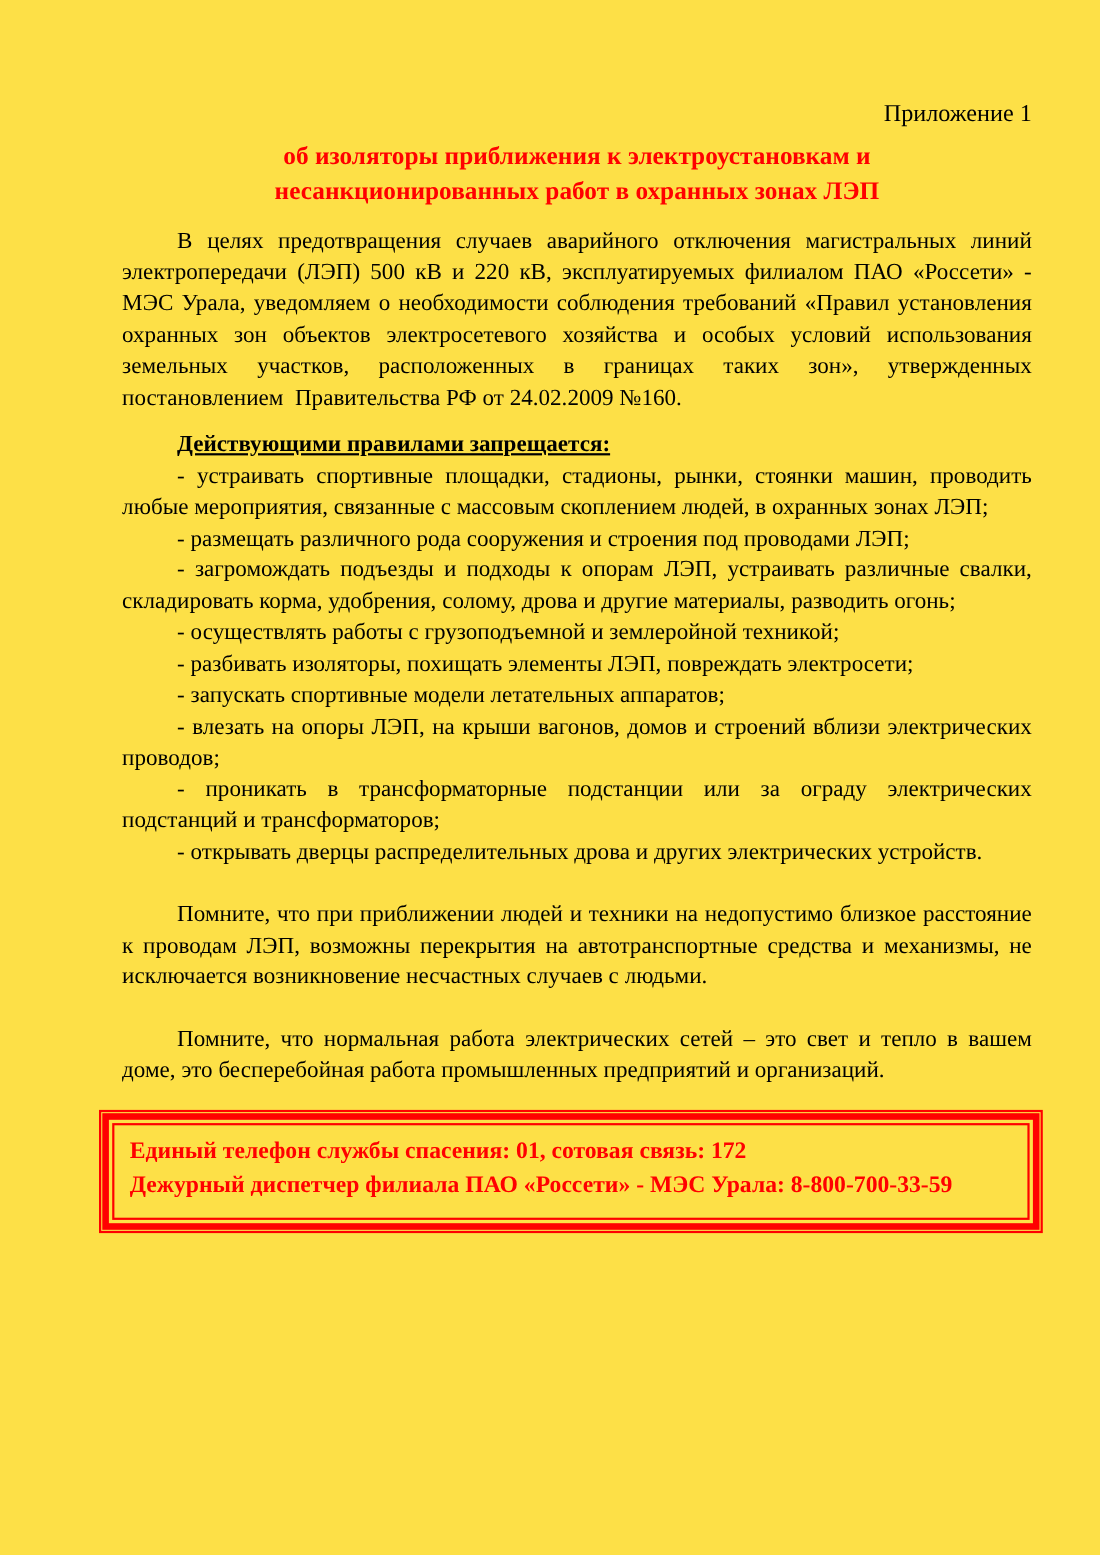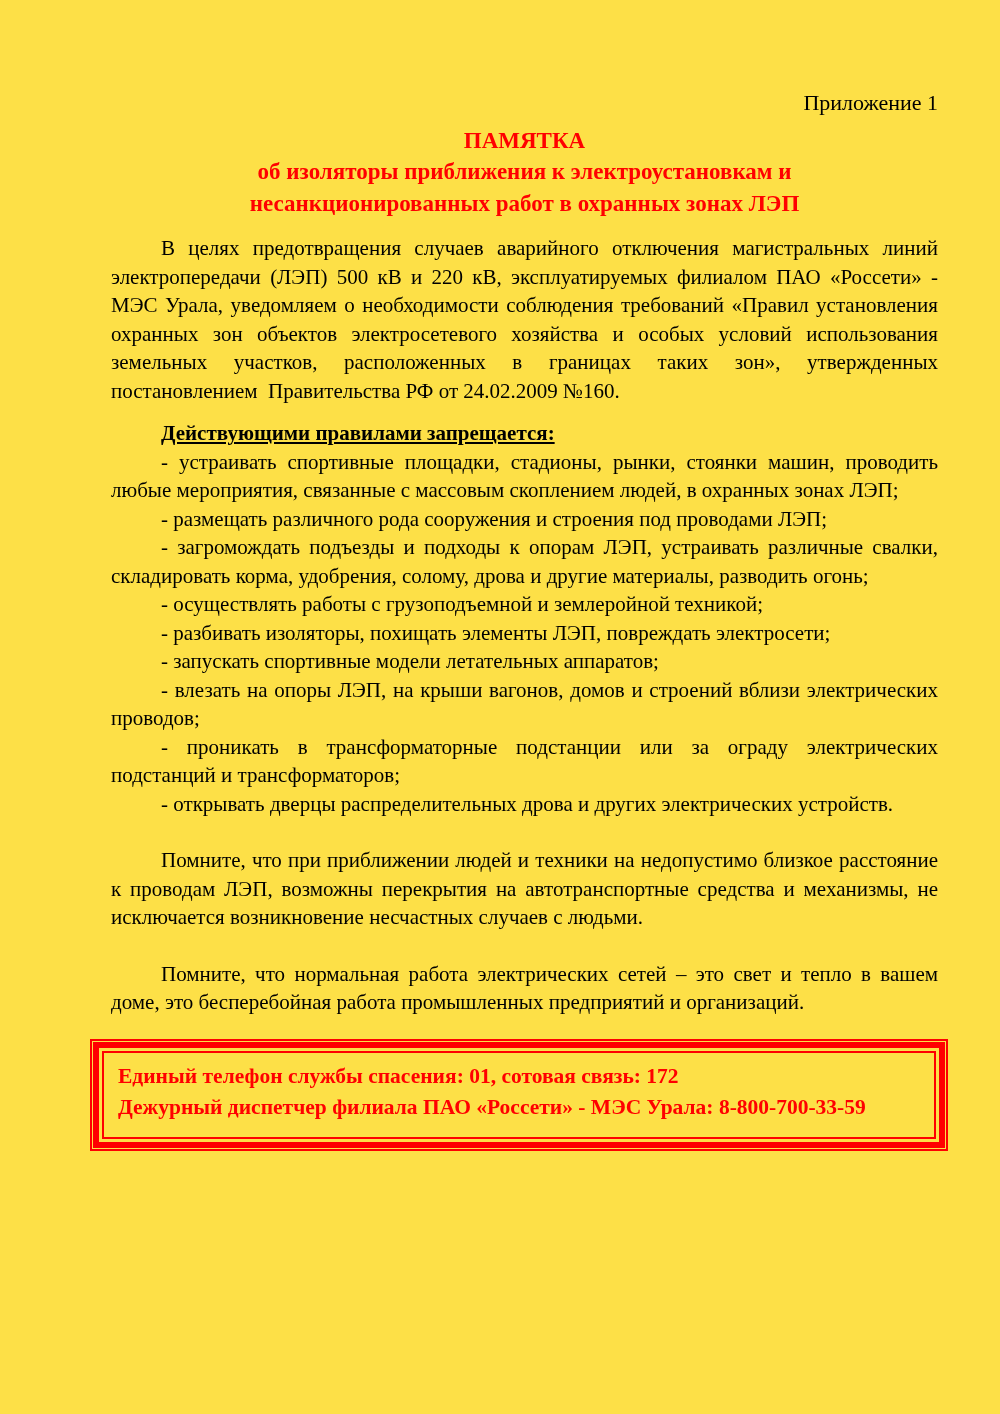--- a/index.html
+++ b/index.html
@@ -83,21 +83,20 @@
     text-align: left;
   }
 </style>
 </head>
 <body>
 
 <div class="page">
 
   <p class="annex">Приложение 1</p>
 
-  <h1 class="doc-title">ПАМЯТКА</h1>
 
   <div class="doc-subtitle">
     <div>об изоляторы приближения к электроустановкам и</div>
     <div>несанкционированных работ в охранных зонах ЛЭП</div>
   </div>
 
   <p class="body-par intro">В целях предотвращения случаев аварийного отключения магистральных линий электропередачи (ЛЭП) 500 кВ и 220 кВ, эксплуатируемых филиалом ПАО «Россети» - МЭС Урала, уведомляем о необходимости соблюдения требований «Правил установления охранных зон объектов электросетевого хозяйства и особых условий использования земельных участков, расположенных в границах таких зон», утвержденных постановлением  Правительства РФ от 24.02.2009 №160.</p>
 
   <p class="rules-heading">Действующими правилами запрещается:</p>
 

